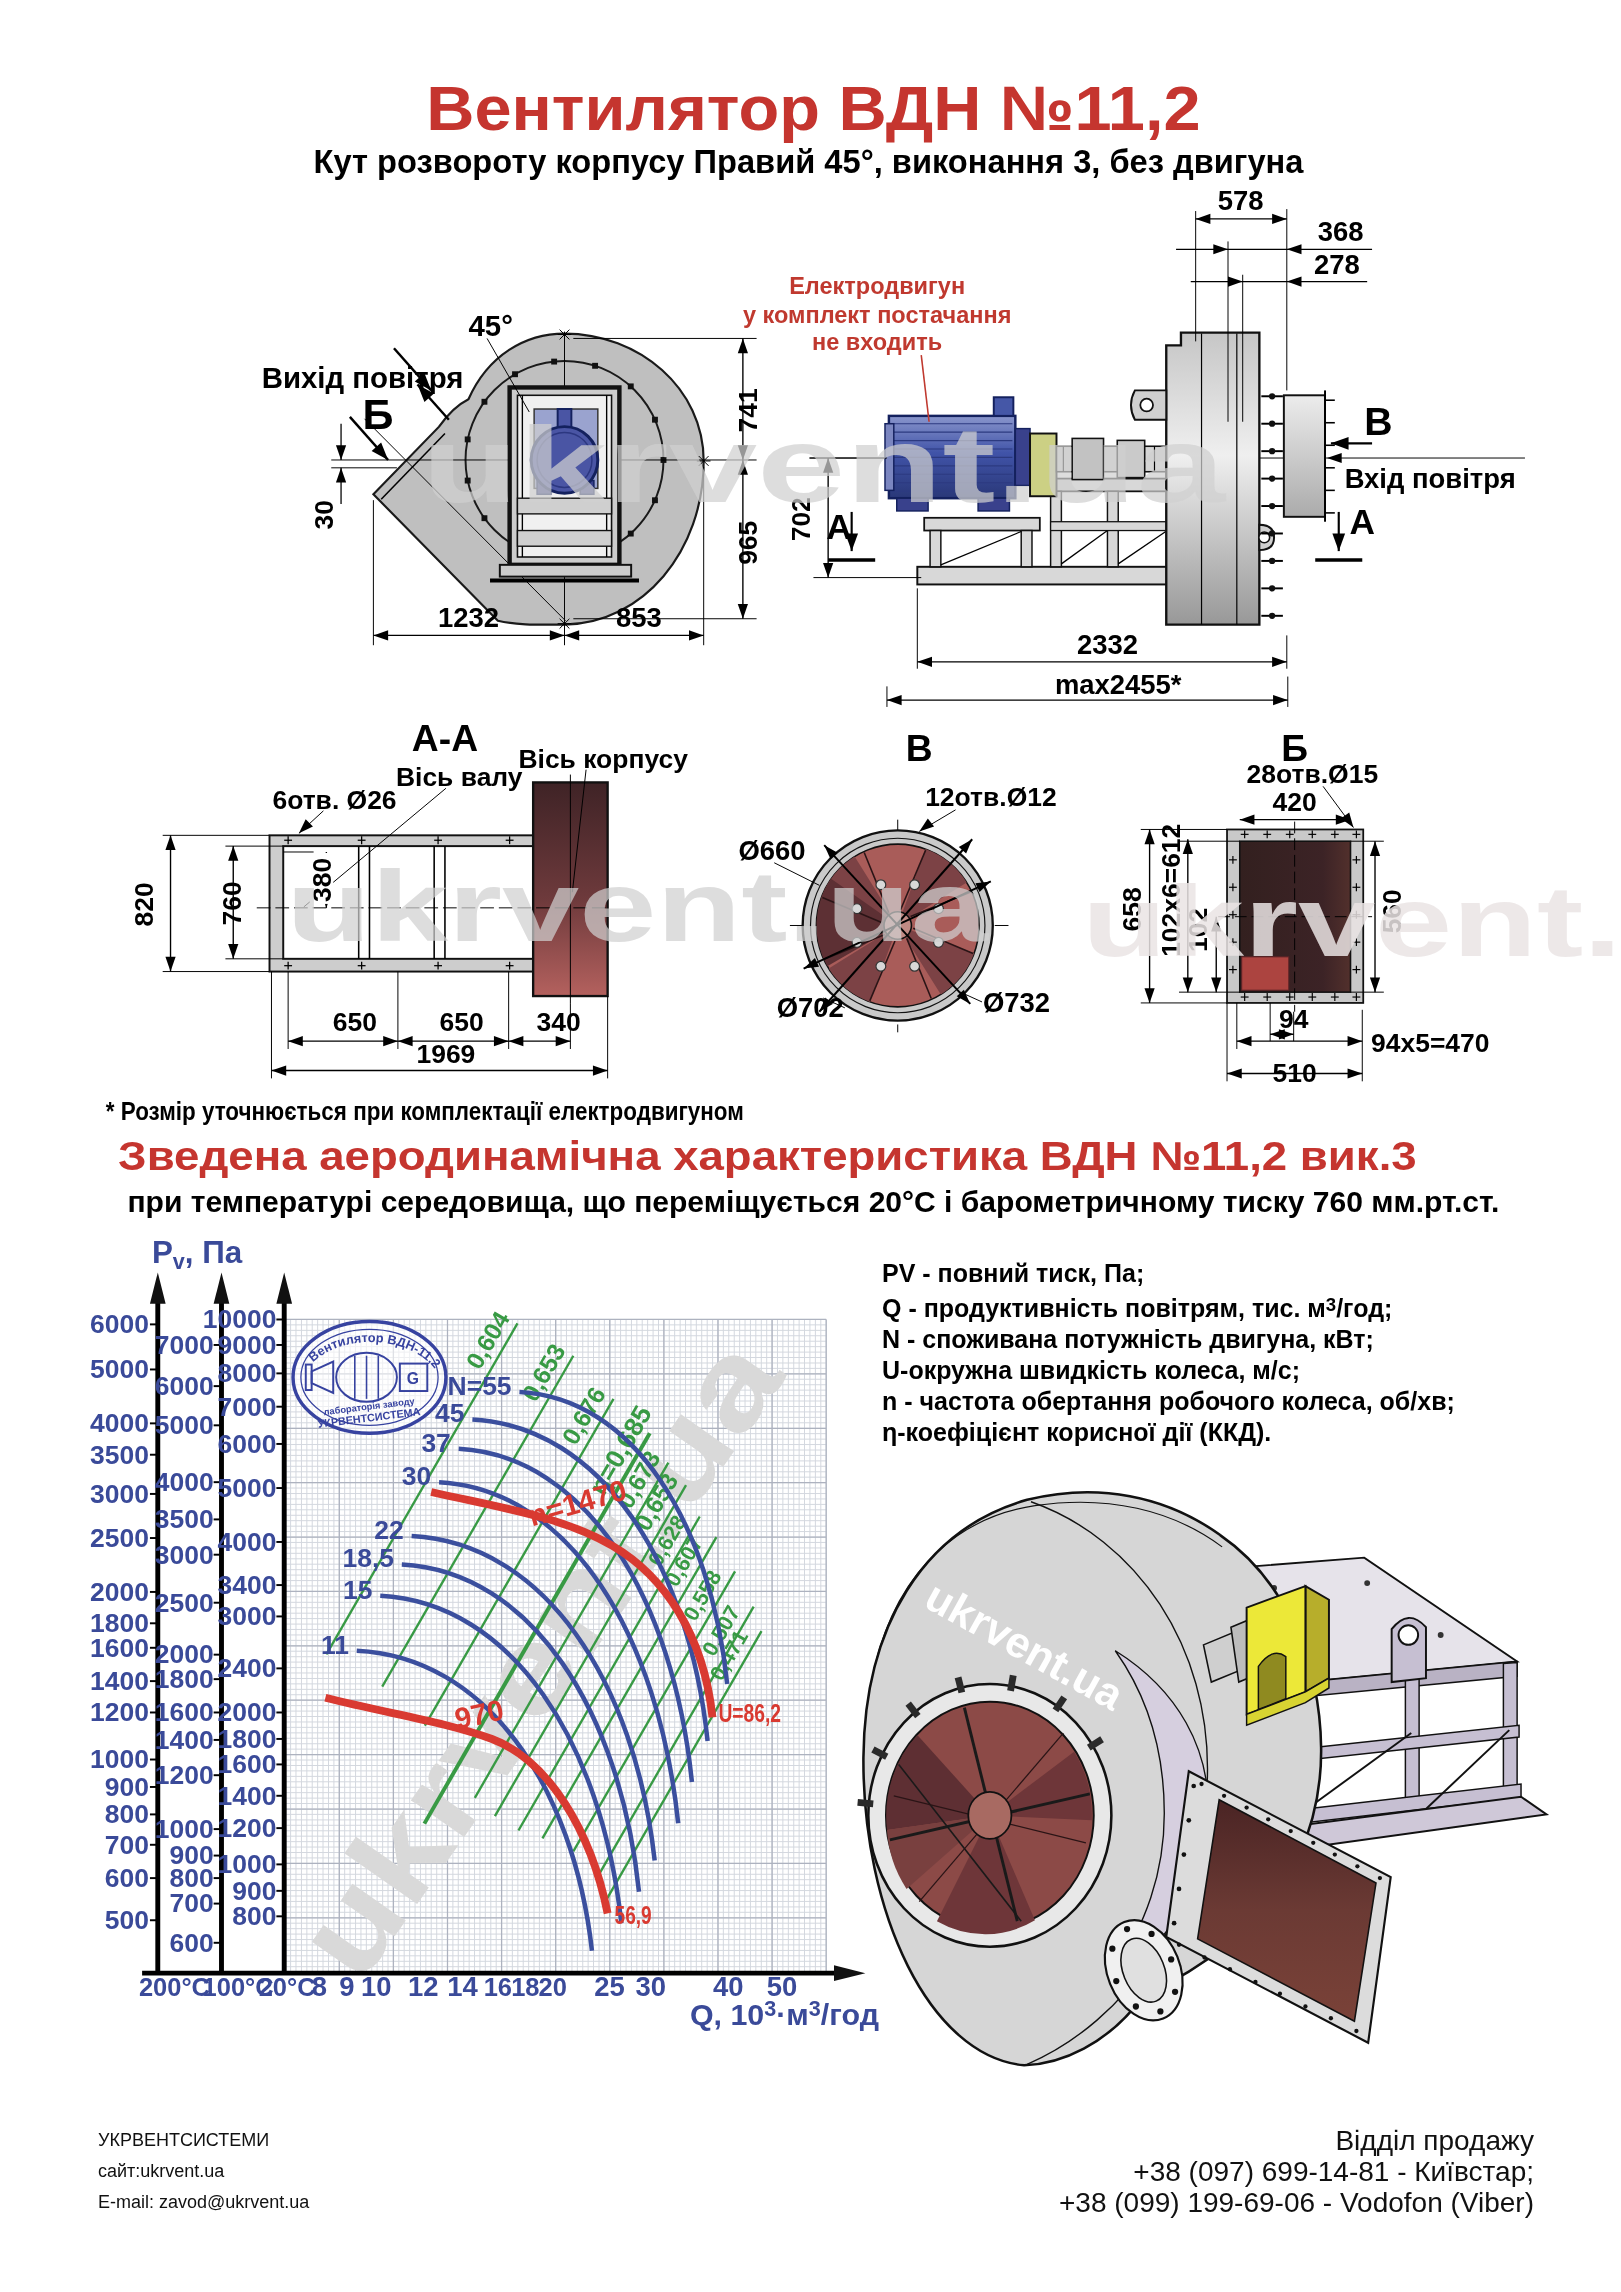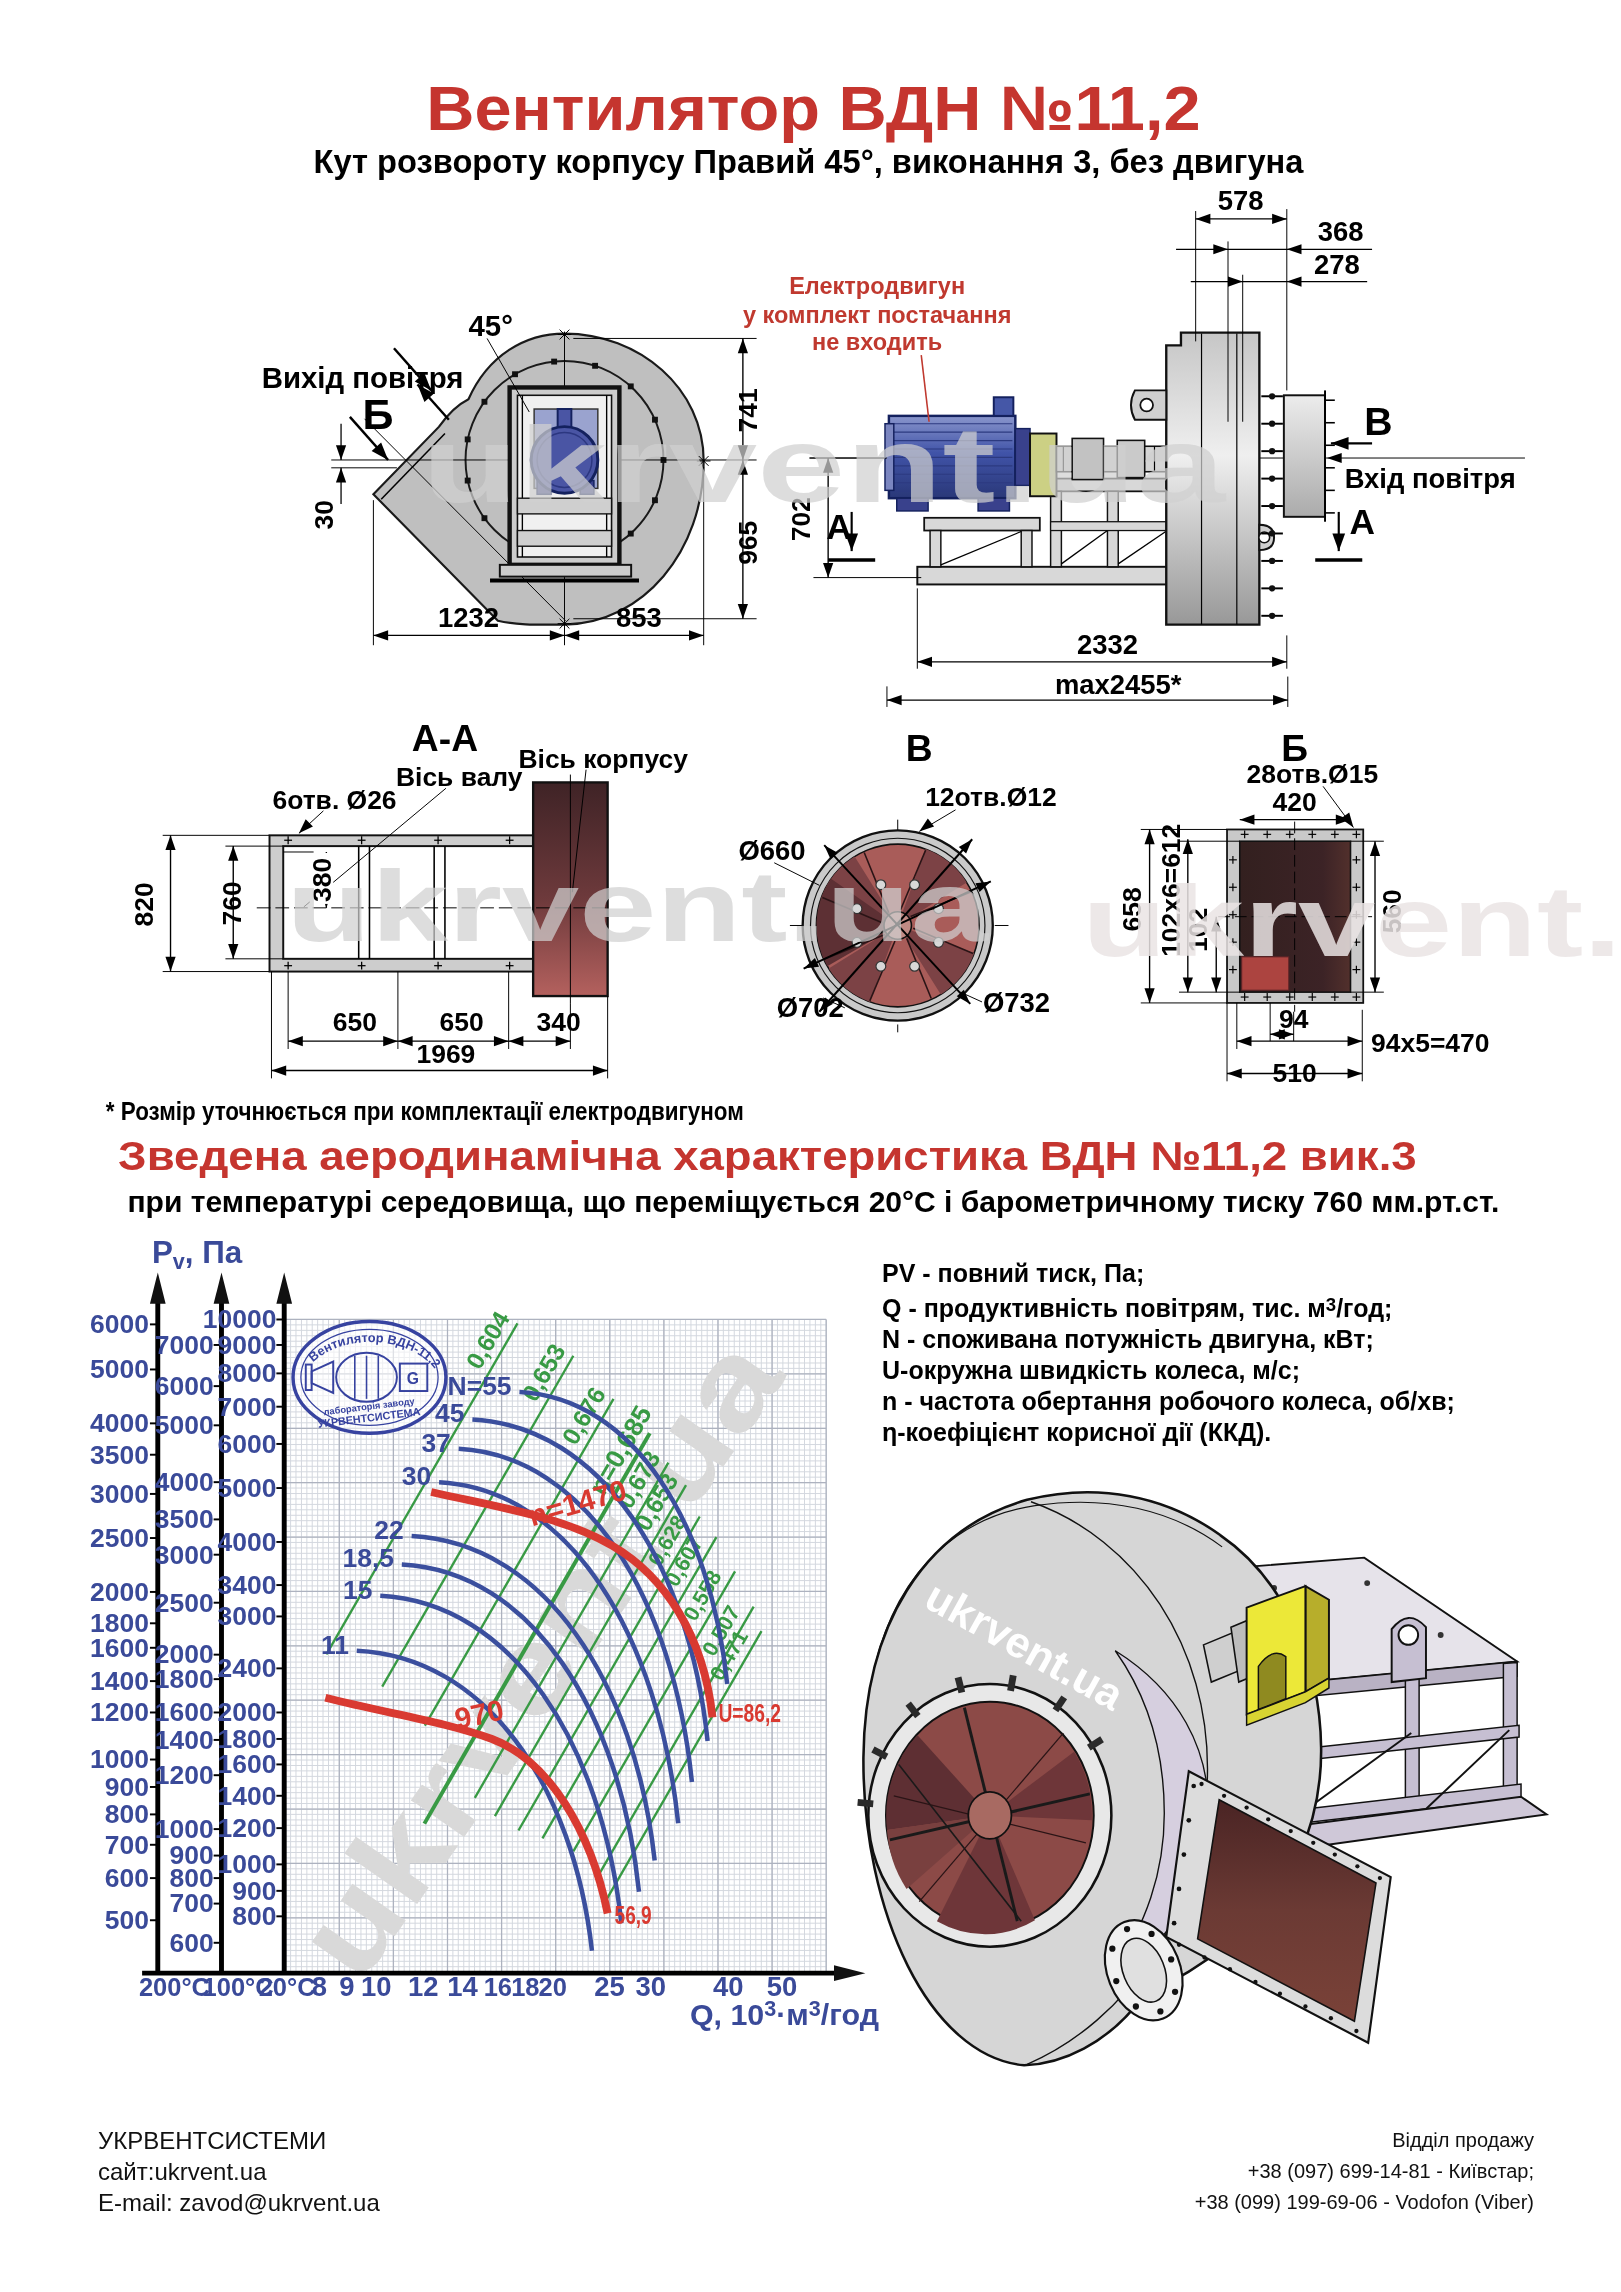--- a/index.html
+++ b/index.html
@@ -736,19 +736,19 @@
       <text x="1038" y="1692" fill="#ffffff" text-anchor="middle" style="font-family:'Liberation Sans', sans-serif;font-size:44px;font-weight:bold;" transform="rotate(29 1038 1692)">ukrvent.ua</text>
 </svg>
 <div class="abs" style="left:882px;top:1258px;font-size:25px;font-weight:bold;line-height:31px;color:#000000;white-space:nowrap">
 PV - повний тиск, Па;<br>
 Q - продуктивність повітрям, тис. м<span style="vertical-align:5.9px;font-size:18.6px">3</span>/год;<br>
 N - споживана потужність двигуна, кВт;<br>
 U-окружна швидкість колеса, м/с;<br>
 n - частота обертання робочого колеса, об/хв;<br>
 η-коефіцієнт корисної дії (ККД).
 </div>
-<div class="abs" style="left:98px;top:2125px;font-size:24px;color:#111;line-height:31px">
+<div class="abs" style="left:98px;top:2125px;font-size:18px;color:#111;line-height:31px">
 УКРВЕНТСИСТЕМИ<br>сайт:ukrvent.ua<br>E-mail: zavod@ukrvent.ua
 </div>
-<div class="abs" style="right:87px;top:2125px;font-size:20px;color:#111;line-height:31px;text-align:right">
+<div class="abs" style="right:87px;top:2125px;font-size:28px;color:#111;line-height:31px;text-align:right">
 Відділ продажу<br>+38 (097) 699-14-81 - Київстар;<br>+38 (099) 199-69-06 - Vodofon (Viber)
 </div>
 </div>
 
 </body></html>

